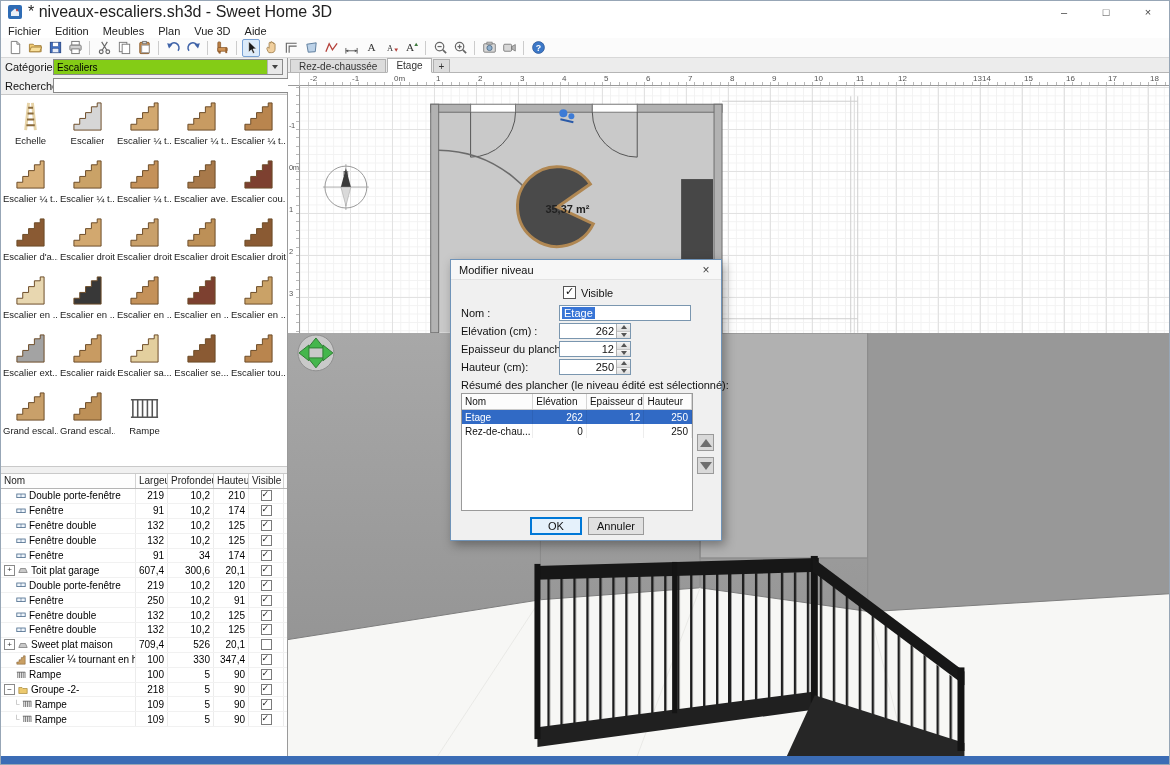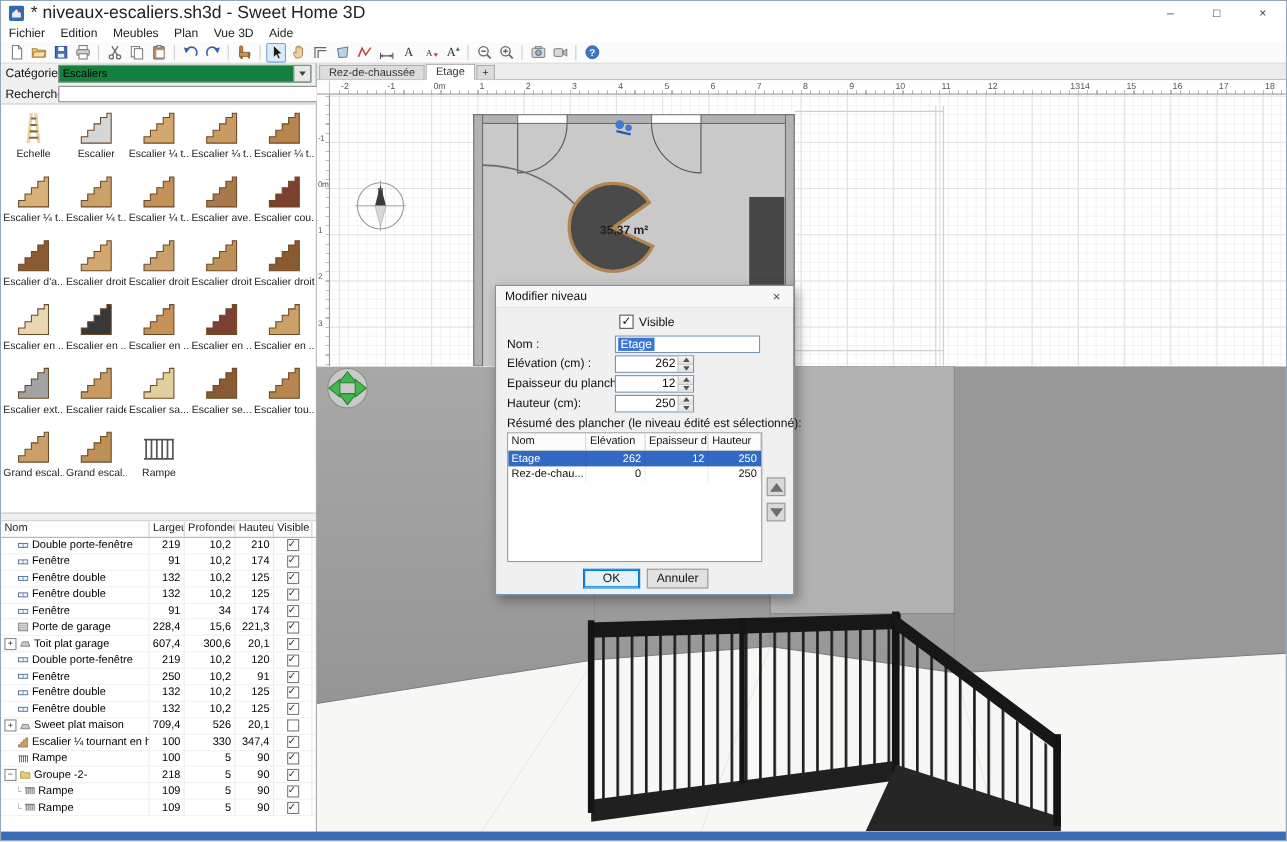--- a/index.html
+++ b/index.html
@@ -16,21 +16,21 @@
   .menu-item{padding:0 7px;white-space:nowrap;}
   .toolbar{position:absolute;top:37px;left:0;right:0;height:20px;background:#fbfbfb;border-bottom:1px solid #d8d8d8;display:flex;align-items:center;padding-left:4px;box-sizing:border-box;}
   .tool-btn{width:18px;height:18px;display:flex;align-items:center;justify-content:center;margin:0 1px;border-radius:2px;box-sizing:border-box;}
   .tool-btn svg{width:15px;height:15px;display:block;}
   .tool-btn.pressed{background:#dcebfa;border:1px solid #7aa2d4;}
   .tool-sep{width:1px;height:14px;background:#ccc;margin:0 4px;}
   
   .left-panel{position:absolute;left:0;top:57px;width:287px;bottom:8px;background:#f0f0f0;border-right:1px solid #9a9a9a;box-sizing:border-box;}
   .cat-row{position:absolute;left:0;top:0;width:100%;height:19px;}
   .lbl-sm{position:absolute;left:4px;top:3px;font-size:11px;color:#111;}
-  .cat-select{position:absolute;left:52px;top:1px;width:230px;height:16px;background:#15803d;border:1px solid #8a8a8a;font-size:10px;display:flex;align-items:center;padding-left:3px;box-sizing:border-box;}
+  .cat-select{position:absolute;left:52px;top:1px;width:230px;height:16px;background:#84cc16;border:1px solid #8a8a8a;font-size:10px;display:flex;align-items:center;padding-left:3px;box-sizing:border-box;}
   .cat-select .arrow{margin-left:auto;width:14px;height:100%;background:#e8e8e8;border-left:1px solid #b5b5b5;display:flex;align-items:center;justify-content:center;}
   .cat-select .arrow::after{content:"";width:0;height:0;border-left:3px solid transparent;border-right:3px solid transparent;border-top:4px solid #444;}
   .search-row{position:absolute;left:0;top:19px;width:100%;height:17px;}
   .search-input{position:absolute;left:52px;top:1px;width:230px;height:13px;border:1px solid #8a8a8a;font-size:10px;box-sizing:content-box;padding:0 2px;font-family:"Liberation Sans",sans-serif;}
   .catalog{position:absolute;left:0;top:36px;width:100%;height:372px;background:#fff;border-top:1px solid #c9c9c9;display:flex;flex-wrap:wrap;align-content:flex-start;padding-left:1px;box-sizing:border-box;overflow:hidden;}
   .cat-item{width:57px;height:58px;display:flex;flex-direction:column;align-items:center;padding-top:5px;box-sizing:border-box;}
   .cat-item svg{width:33px;height:33px;display:block;}
   .cat-item .lbl{font-size:9.5px;color:#222;max-width:55px;white-space:nowrap;overflow:hidden;margin-top:2px;}
   .panel-split{position:absolute;left:0;top:408px;width:100%;height:8px;background:#f0f0f0;border-top:1px solid #c9c9c9;border-bottom:1px solid #c9c9c9;box-sizing:border-box;}
   .ftable{position:absolute;left:0;top:416px;width:100%;bottom:0;background:#fff;font-size:10px;overflow:hidden;}
@@ -563,38 +563,20 @@
             </div>
             <div class="ft-cell num" style="width: 32px;">91</div>
             <div class="ft-cell num" style="width: 46px;">34</div>
             <div class="ft-cell num" style="width: 35px;">174</div>
             <div class="ft-cell vis" style="width: 35px;">
               <span class="ft-check on"></span>
             </div>
           </div>
           <div class="ft-row">
             <div class="ft-cell" style="width: 135px;">
-              <span class="twpad"></span>
-              <span class="ft-ic">
-                <svg viewBox="0 0 10 10">
-                  <rect x="0.8" y="1.5" width="8.4" height="7" fill="#dcdcdc" stroke="#707070" stroke-width="0.7"></rect>
-                  <path d="M0.8 3.5 H9.2 M0.8 5.5 H9.2 M0.8 7.5 H9.2" stroke="#9a9a9a" stroke-width="0.6"></path>
-                </svg>
-              </span>
-              <span class="ft-name">Porte de garage</span>
-            </div>
-            <div class="ft-cell num" style="width: 32px;">228,4</div>
-            <div class="ft-cell num" style="width: 46px;">15,6</div>
-            <div class="ft-cell num" style="width: 35px;">221,3</div>
-            <div class="ft-cell vis" style="width: 35px;">
-              <span class="ft-check on"></span>
-            </div>
-          </div>
-          <div class="ft-row">
-            <div class="ft-cell" style="width: 135px;">
               <span class="twbox">+</span>
               <span class="ft-ic">
                 <svg viewBox="0 0 10 10">
                   <polygon points="0.8,7.5 2.5,3.5 7.5,3.5 9.2,7.5" fill="#c9c9c9" stroke="#707070" stroke-width="0.7"></polygon>
                 </svg>
               </span>
               <span class="ft-name">Toit plat garage</span>
             </div>
             <div class="ft-cell num" style="width: 32px;">607,4</div>
             <div class="ft-cell num" style="width: 46px;">300,6</div>

